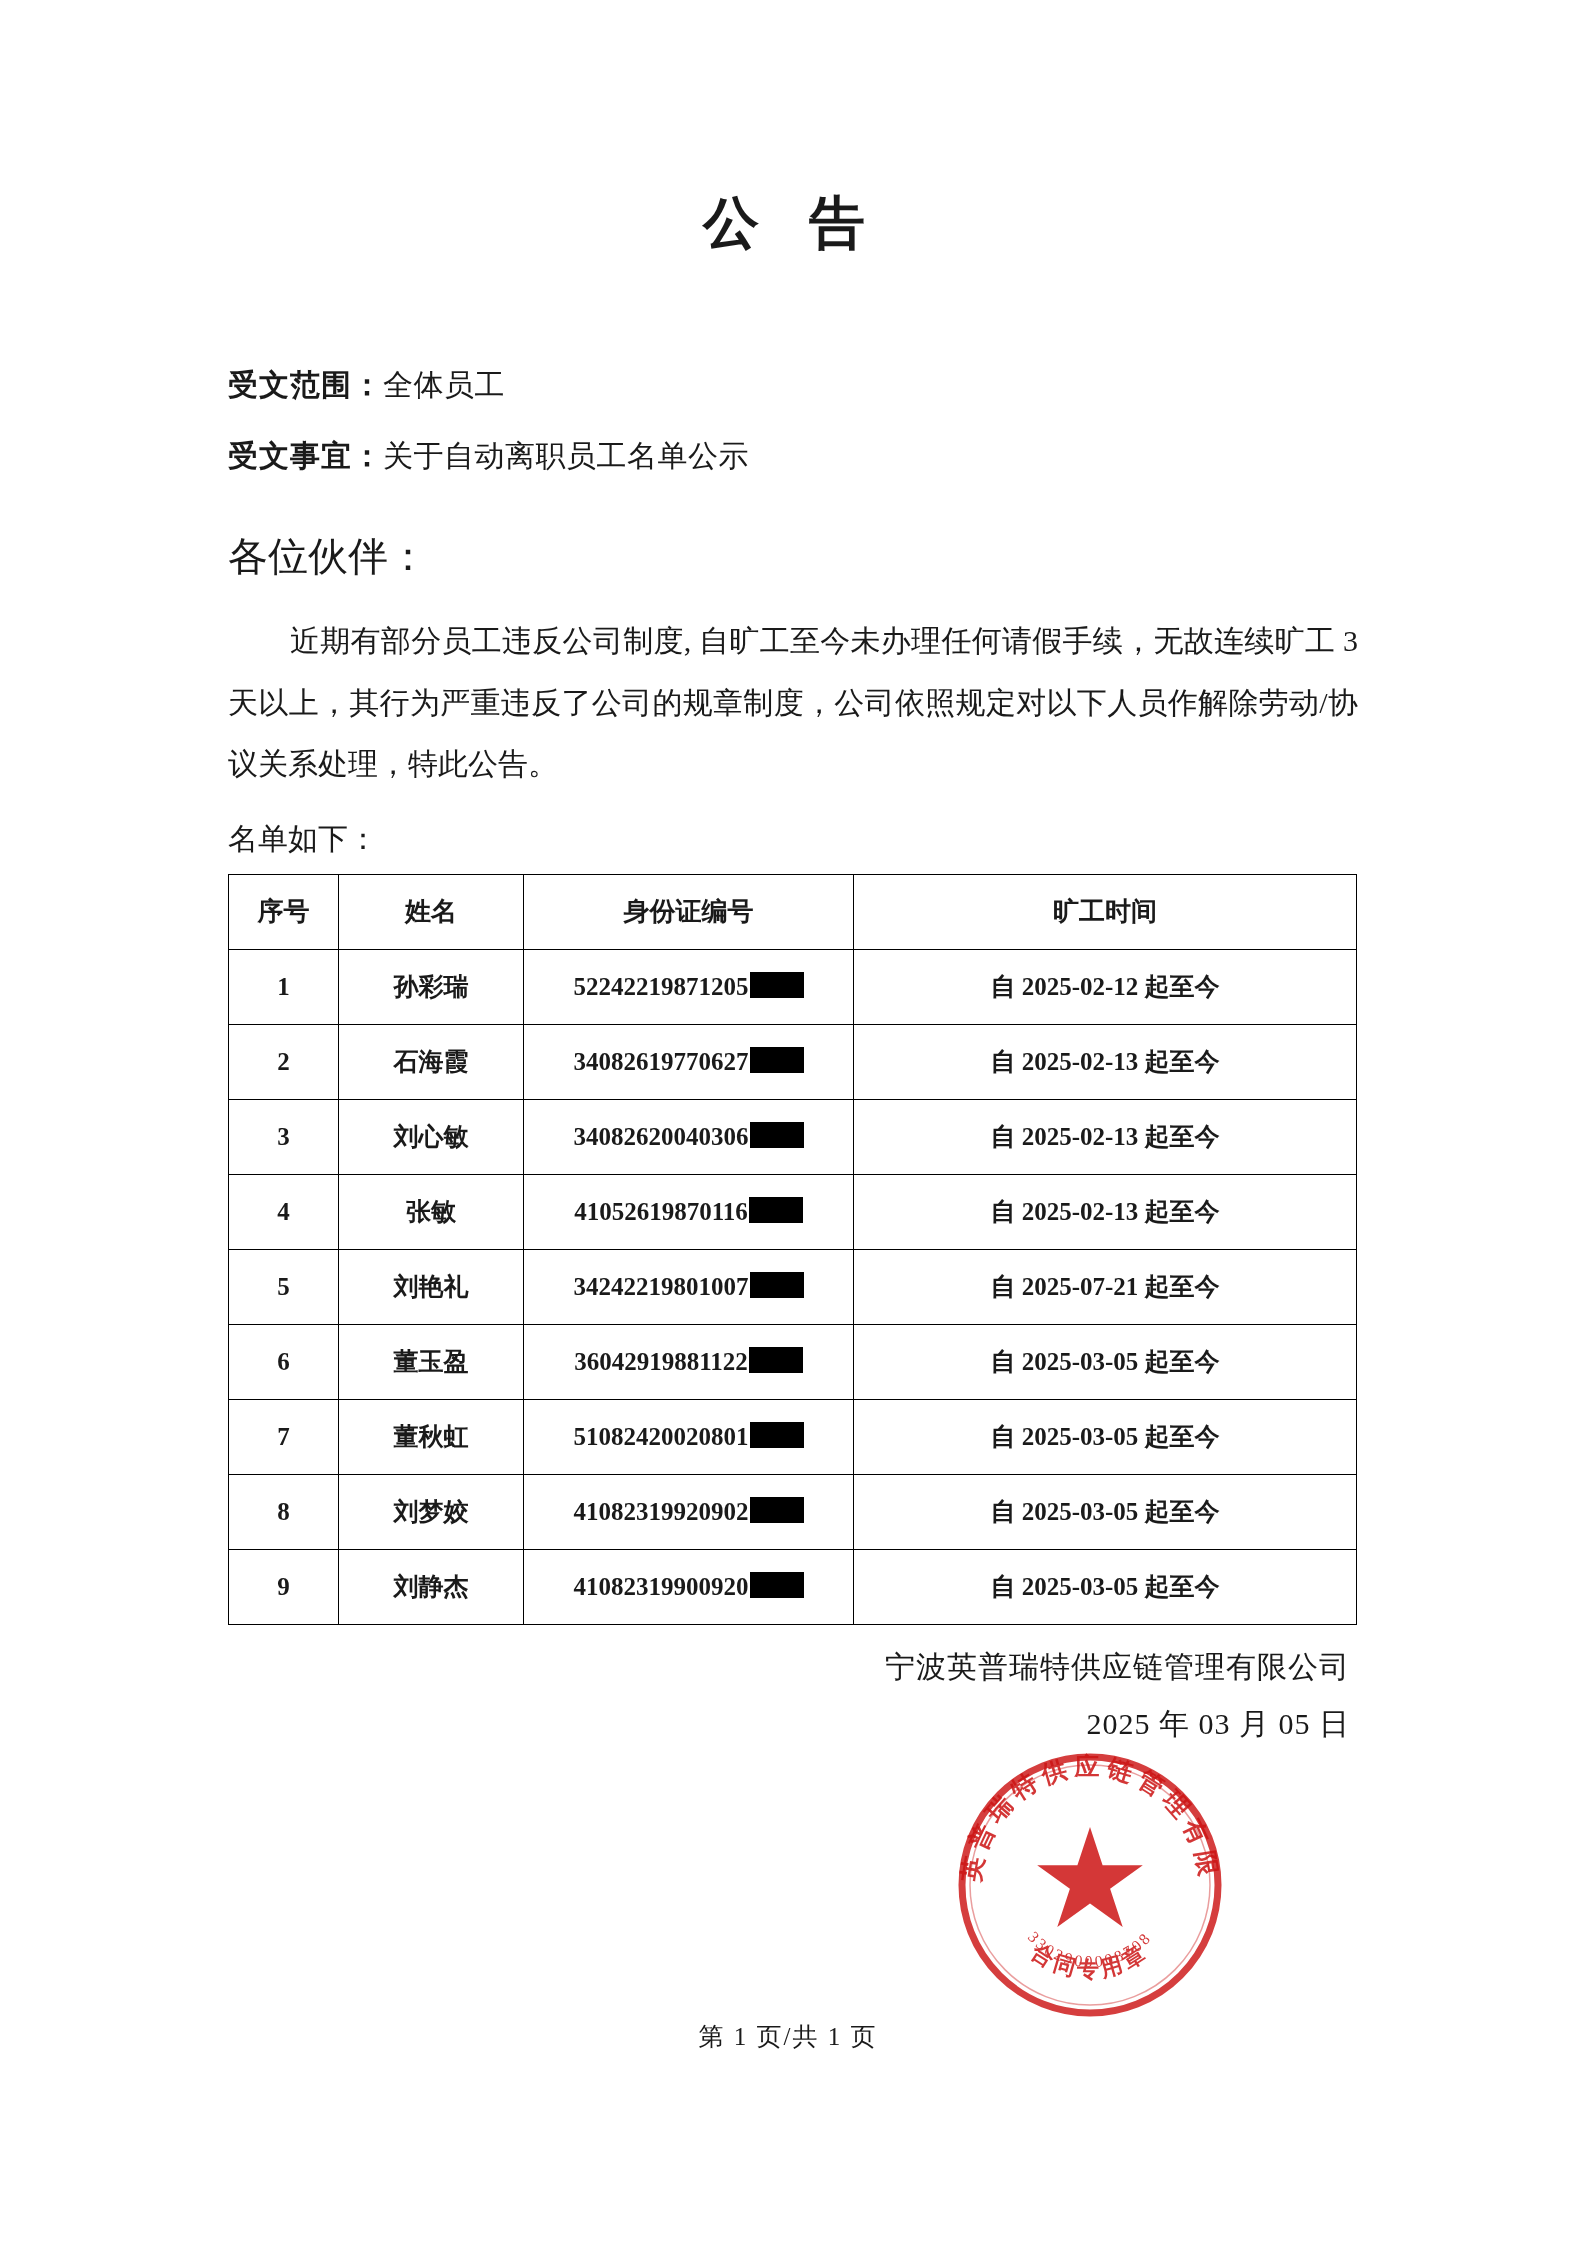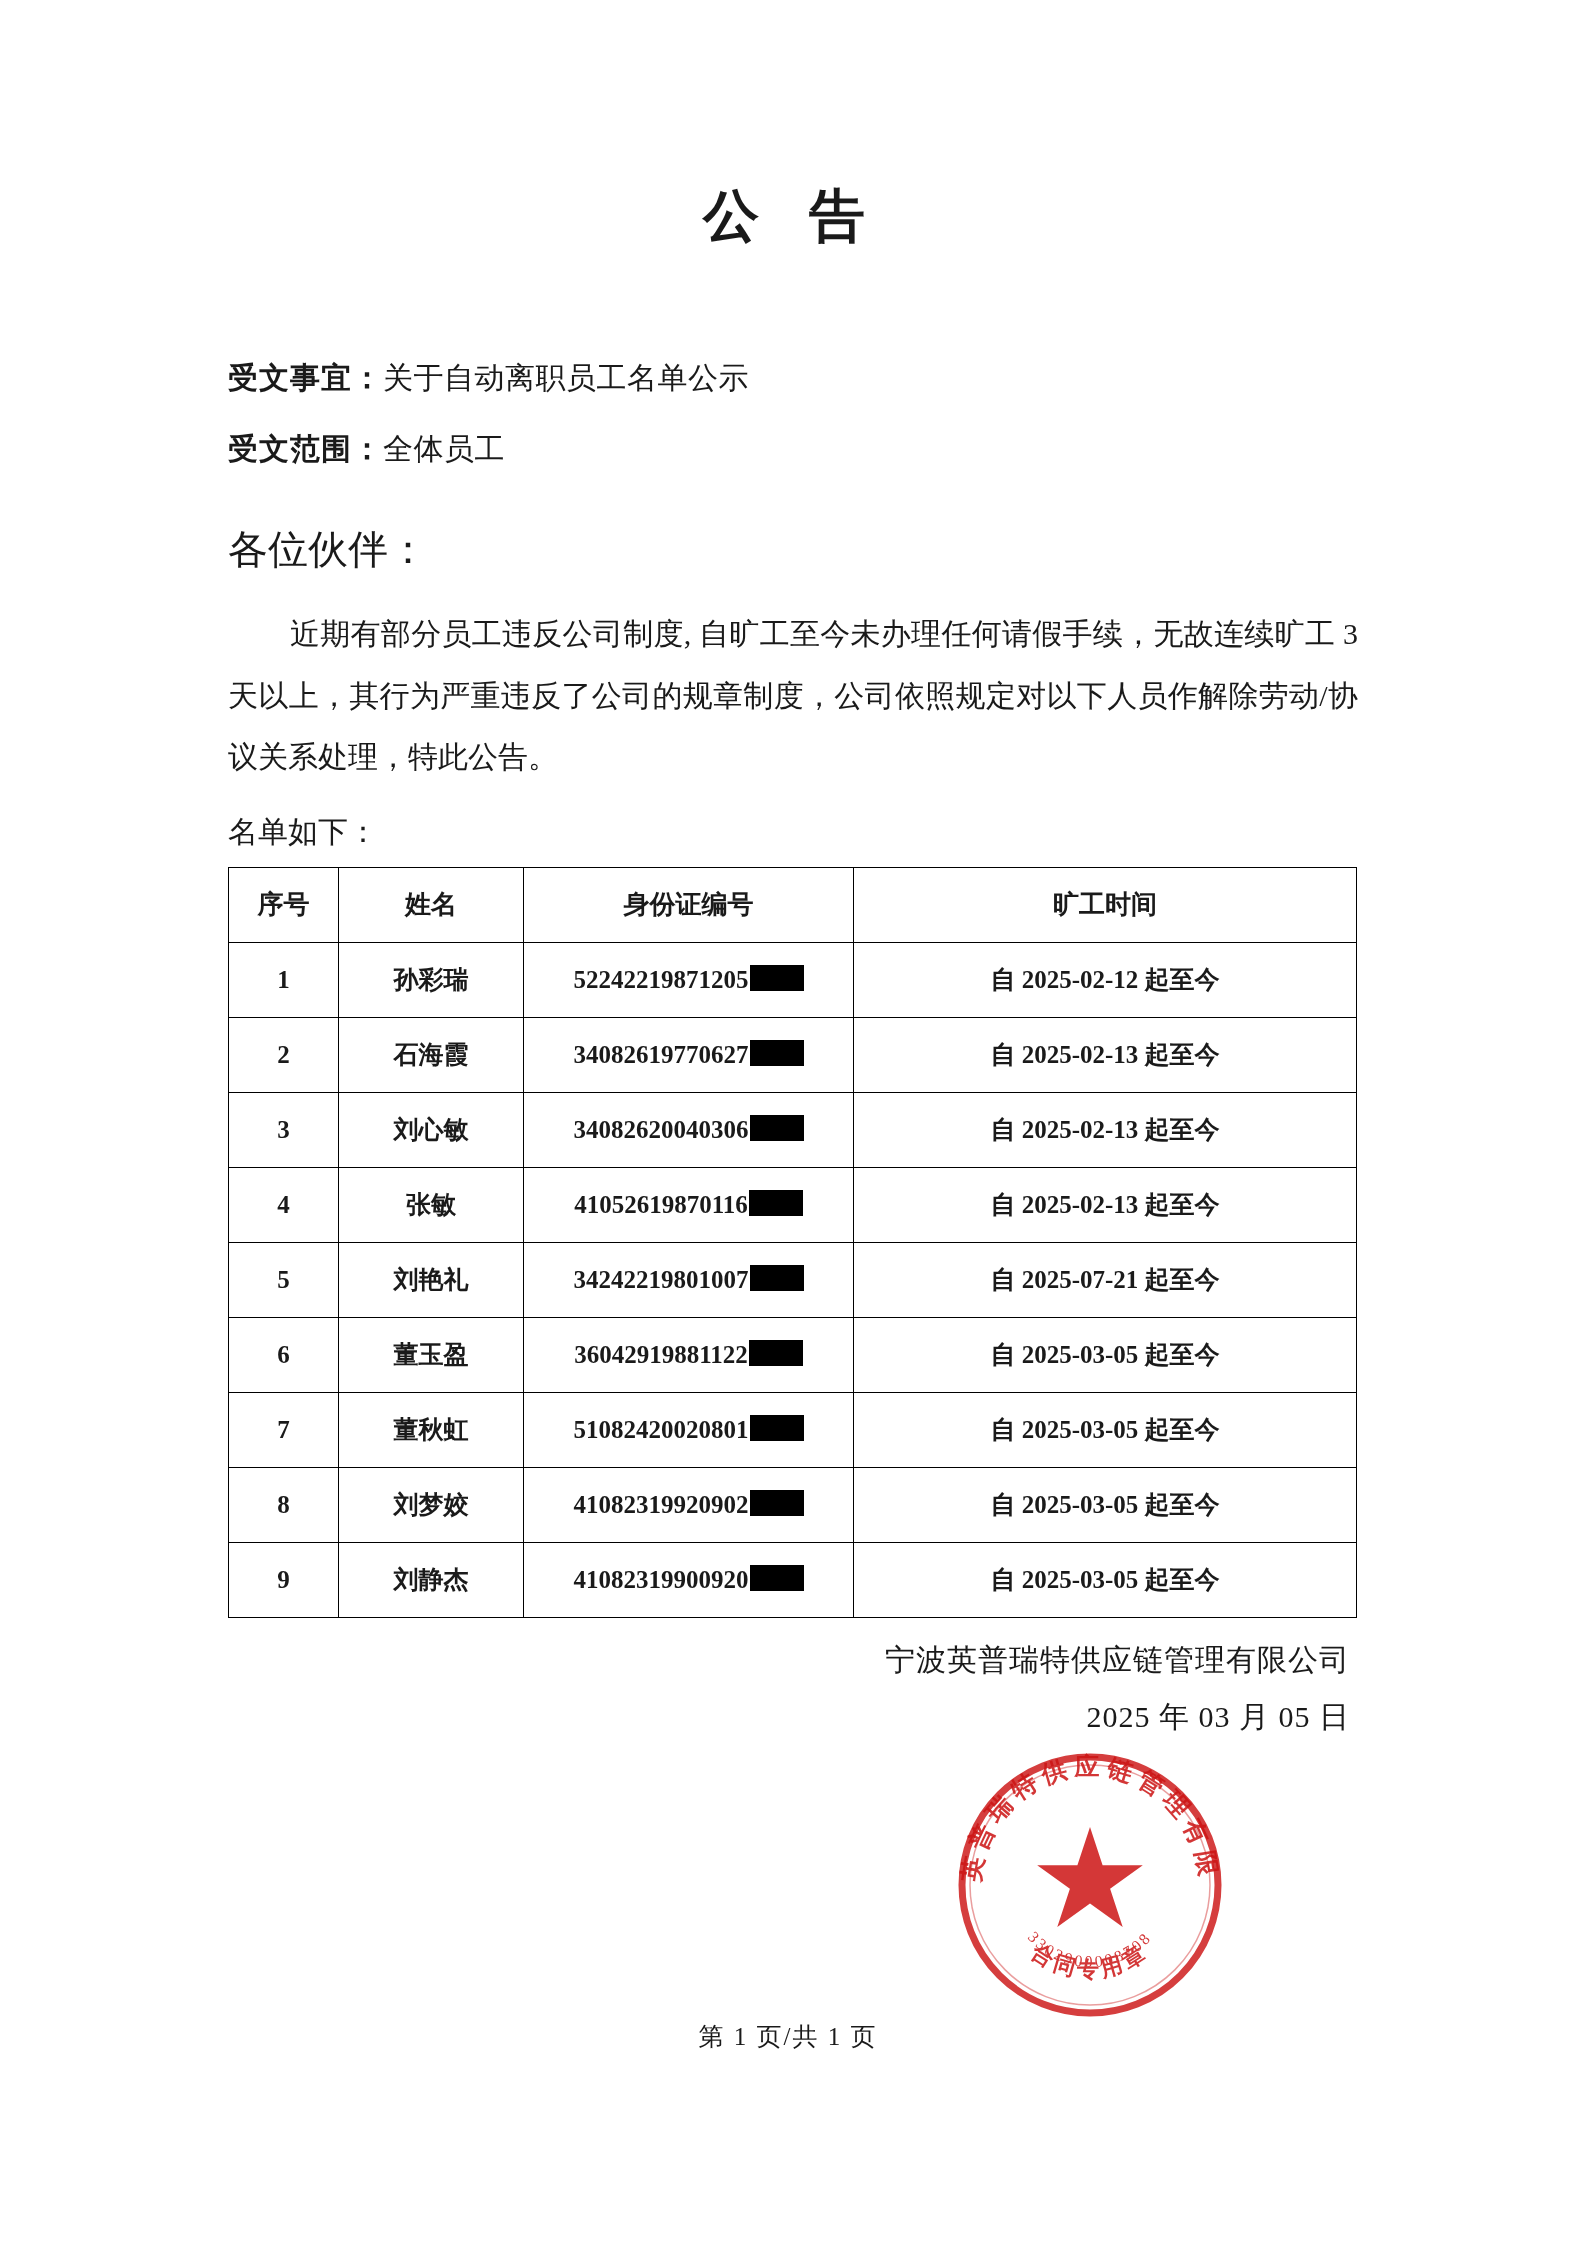--- a/index.html
+++ b/index.html
@@ -15,21 +15,21 @@
     position: relative;
     width: 1587px;
     height: 2245px;
     margin: 0 auto;
     background: #ffffff;
     overflow: hidden;
   }
   .content {
     position: absolute;
     left: 228px;
-    top: 4px;
+    top: 11px;
     width: 1130px;
     height: 1707px;
   }
   .doc-title {
     text-align: center;
     font-size: 56px;
     font-weight: bold;
     letter-spacing: 18px;
     margin-top: 175px;
     margin-bottom: 0;
@@ -142,24 +142,24 @@
 </head>
 <body>
 
 <div class="page">
   <div class="content">
 
     <h1 class="doc-title">公 告</h1>
 
     <div class="meta-block">
       <div class="meta-row">
-        <span class="meta-label">受文事宜：</span><span class="meta-value">关于自动离职员工名单公示</span>
+        <span class="meta-label">受文范围：</span><span class="meta-value">全体员工</span>
       </div>
       <div class="meta-row">
-        <span class="meta-label">受文范围：</span><span class="meta-value">全体员工</span>
+        <span class="meta-label">受文事宜：</span><span class="meta-value">关于自动离职员工名单公示</span>
       </div>
     </div>
 
     <div class="salutation">各位伙伴：</div>
 
     <p class="body-para">近期有部分员工违反公司制度, 自旷工至今未办理任何请假手续，无故连续旷工 3 天以上，其行为严重违反了公司的规章制度，公司依照规定对以下人员作解除劳动/协议关系处理，特此公告。</p>
 
     <div class="list-lead">名单如下：</div>
 
     <table class="name-table">

